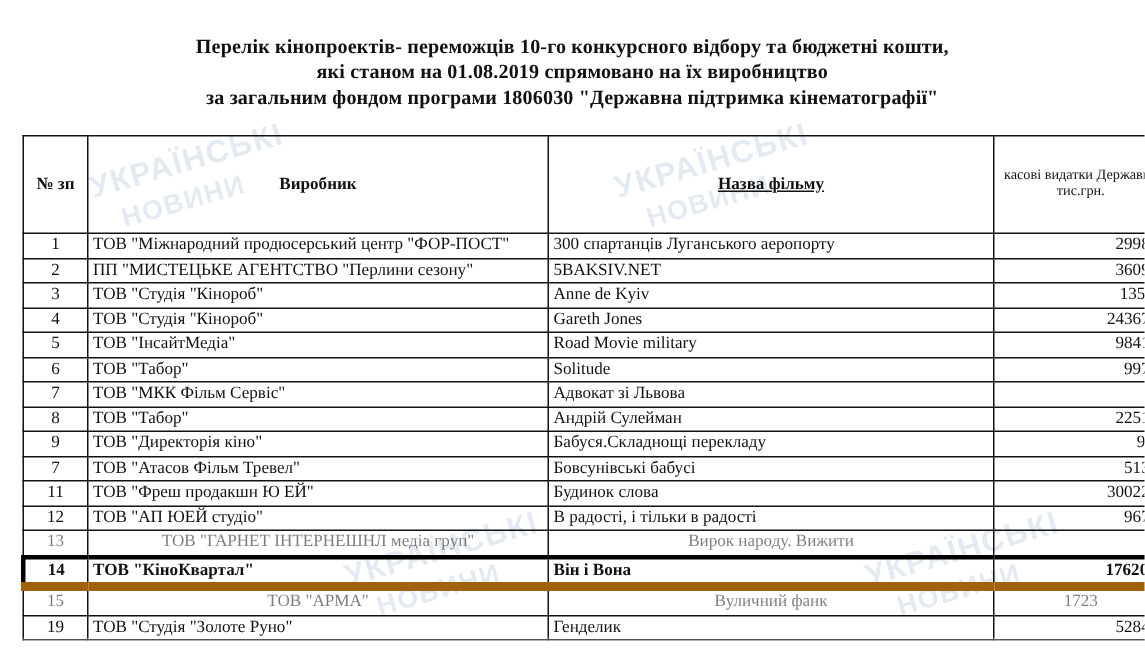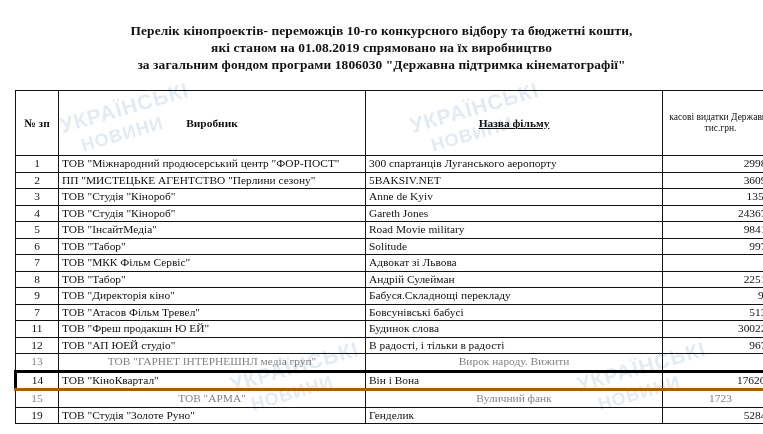--- a/index.html
+++ b/index.html
@@ -85,22 +85,22 @@
   }
   tbody td { height: 15.5px; }
   td.num  { text-align: center; }
   td.prod { text-align: left; padding-left: 5px; }
   td.film { text-align: left; padding-left: 4px; }
   td.cost { text-align: right; padding-right: 4px; }
 
   
   tr.highlight td {
     border-top: 3px solid #000;
-    border-bottom: 3px solid #a16207;
-    font-weight: normal;
+    border-bottom: 6px solid #a16207;
+    font-weight: bold;
     background: transparent;
   }
   tr.highlight td:first-child { border-left: 3px solid #000; }
   tr.highlight td:last-child  { border-right: 3px solid #000; }
 
   
   tr.faded td {
     color: rgba(17,17,17,0.55);
     text-align: center;
   }

